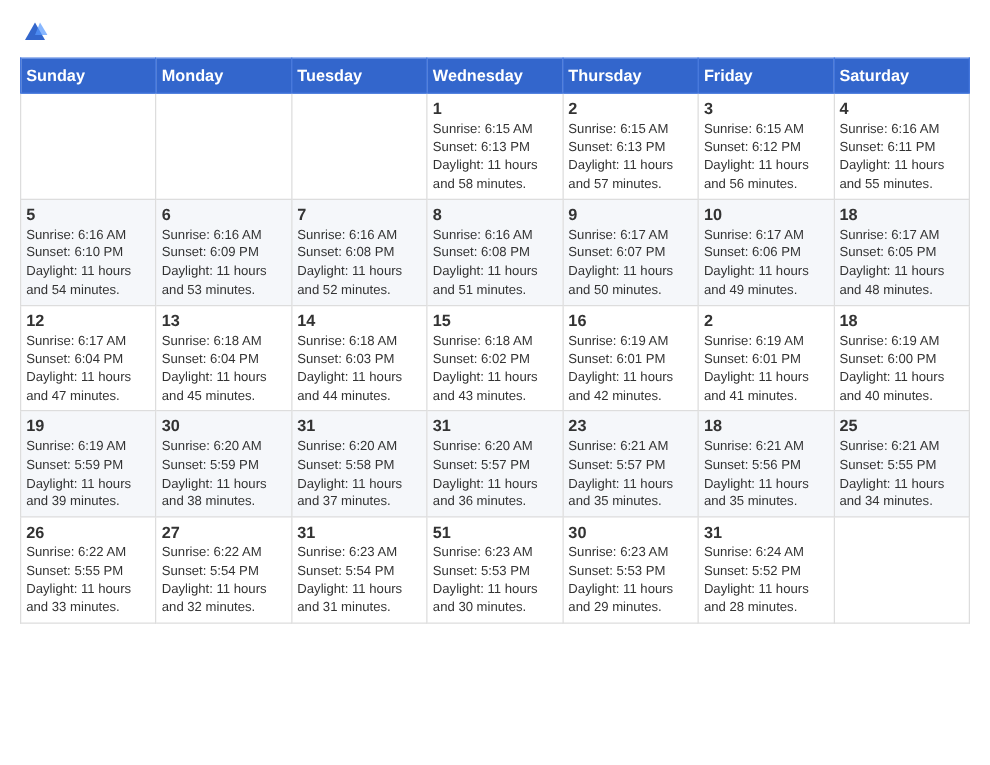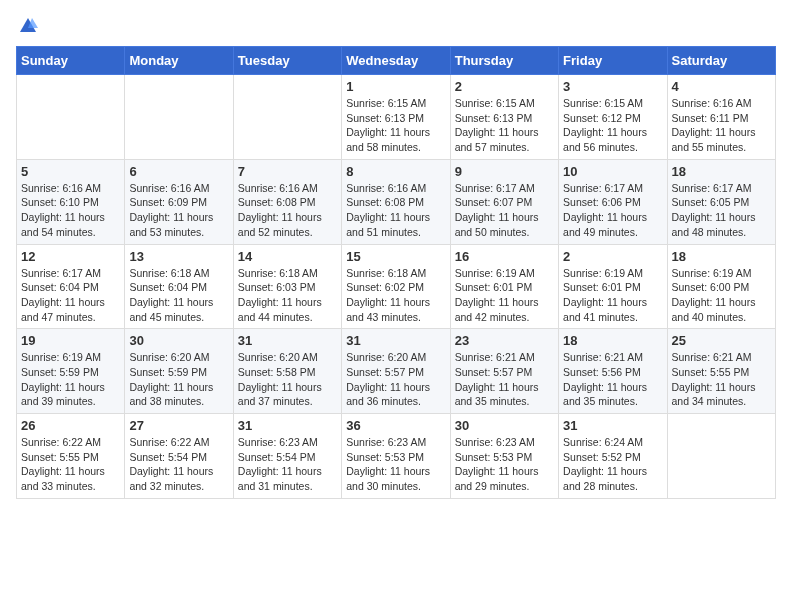--- a/index.html
+++ b/index.html
@@ -332,21 +332,21 @@
 and 32 minutes.</div>
         </td>
         <td>
           <div class="day-number">31</div>
           <div class="day-info" style="white-space: pre-line;">Sunrise: 6:23 AM
 Sunset: 5:54 PM
 Daylight: 11 hours
 and 31 minutes.</div>
         </td>
         <td>
-          <div class="day-number">36</div>
+          <div class="day-number">51</div>
           <div class="day-info" style="white-space: pre-line;">Sunrise: 6:23 AM
 Sunset: 5:53 PM
 Daylight: 11 hours
 and 30 minutes.</div>
         </td>
         <td>
           <div class="day-number">30</div>
           <div class="day-info" style="white-space: pre-line;">Sunrise: 6:23 AM
 Sunset: 5:53 PM
 Daylight: 11 hours

